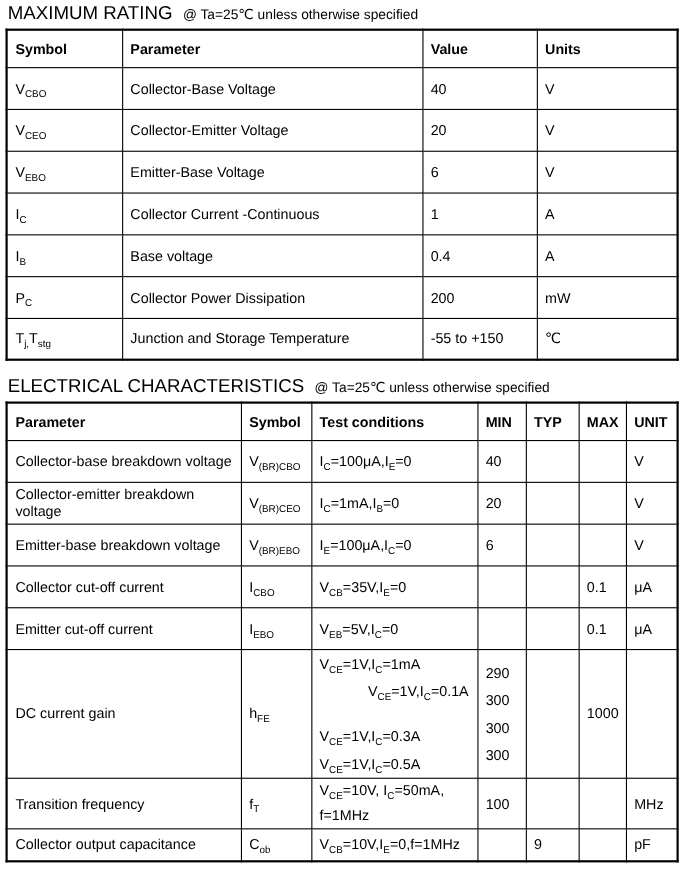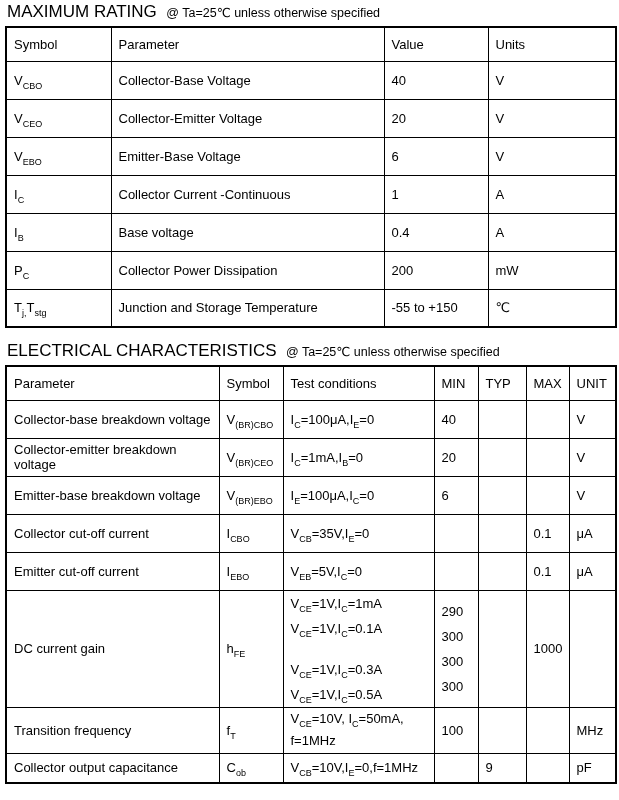--- a/index.html
+++ b/index.html
@@ -15,21 +15,21 @@
   .section-electrical { margin-top:13px; }
   .section-electrical .section-title { }
   table {
     border-collapse:collapse; table-layout:fixed; width:610px;
     border:2px solid #000;
   }
   th, td {
     border:1px solid #000; font-size:13px; padding:0 7px;
     vertical-align:middle; overflow:hidden; text-align:left;
   }
-  th { font-weight:normal; }
+  th { font-weight:bold; }
   thead tr { height:34px; }
   sub { font-size:9px; line-height:0; }
   .cell-line { white-space:nowrap; }
 </style>
 </head>
 <body>
 
 <div class="page">
 
   <div class="section section-max-rating">
@@ -169,21 +169,21 @@
             <td></td>
             <td></td>
             <td>0.1</td>
             <td>μA</td>
           </tr>
           <tr style="height: 102px;">
             <td>DC current gain</td>
             <td>h<sub>FE</sub></td>
             <td>
               <div class="cell-line" style="line-height: 25px;">V<sub>CE</sub>=1V,I<sub>C</sub>=1mA</div>
-              <div class="cell-line" style="line-height: 25px;">V<sub>CE</sub>=1V,I<sub>C</sub>=0.1A</div>
+              <div class="cell-line" style="line-height: 25px; margin-left: 44px;">V<sub>CE</sub>=1V,I<sub>C</sub>=0.1A</div>
               <div class="cell-line" style="line-height: 25px; margin-top: 16px;">V<sub>CE</sub>=1V,I<sub>C</sub>=0.3A</div>
               <div class="cell-line" style="line-height: 25px;">V<sub>CE</sub>=1V,I<sub>C</sub>=0.5A</div>
             </td>
             <td>
               <div class="cell-line" style="line-height: 25px;">290</div>
               <div class="cell-line" style="line-height: 25px;">300</div>
               <div class="cell-line" style="line-height: 25px;">300</div>
               <div class="cell-line" style="line-height: 25px;">300</div>
             </td>
             <td></td>

